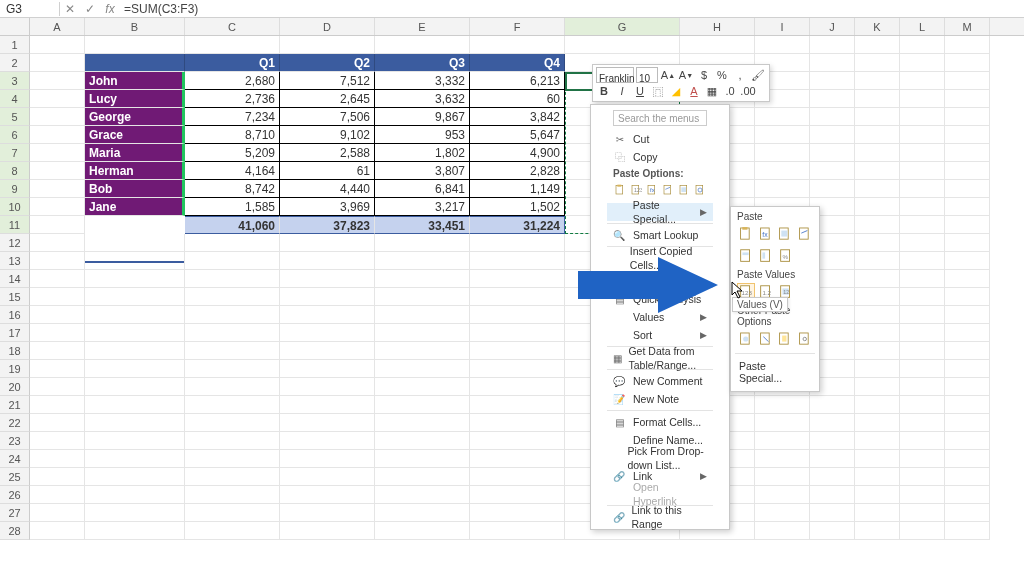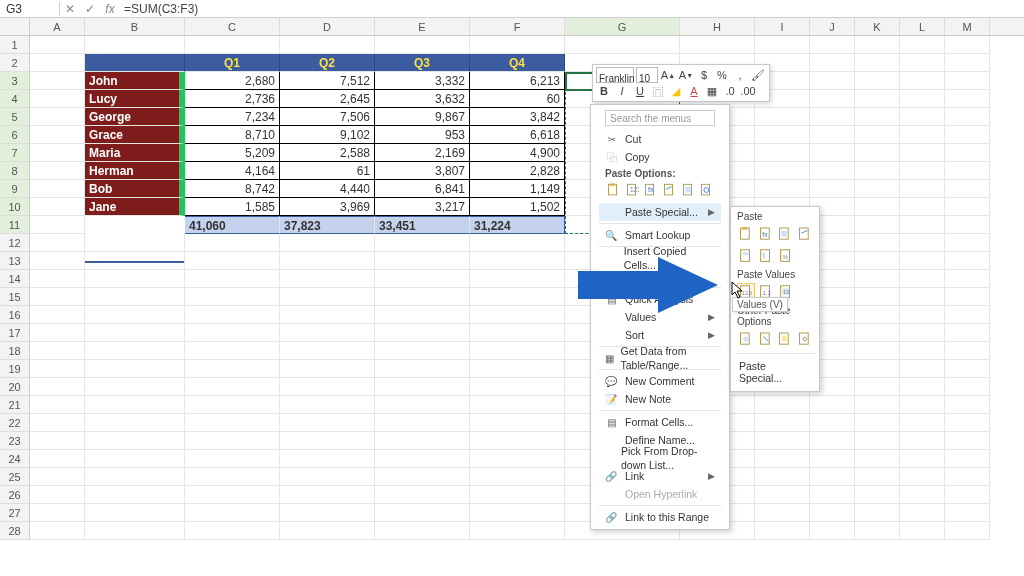--- a/index.html
+++ b/index.html
@@ -95,49 +95,50 @@
   .wH { width: 75px; }
   .wI { width: 55px; }
   .wJ { width: 45px; }
   .wK { width: 45px; }
   .wL { width: 45px; }
   .wM { width: 45px; }
 
   
   .hdr {
     background: #3b5c9f;
-    color: #fde047;
+    color: #ffffff;
     font-weight: bold;
-    text-align: center;
+    text-align: right;
     border-right: 1px solid #2f4a80;
   }
   .rowLabel {
-    background: #7f1d1d;
+    background: #701a75;
     color: #fff;
     font-weight: bold;
-    border-right: 6px solid #22c55e;
+    border-right: 3px solid #22c55e;
   }
   .dataCell {
     background: #fff;
     text-align: right;
     border: 1px solid #000;
     border-top: none;
     border-left: none;
   }
   .totalLabel {
     background: #c5d2ee;
     font-weight: bold;
     color: #000;
     border: 1px solid #3b5c9f;
     border-right: none;
     margin-top: 45px;
   }
   .totalCell {
     background: #c5d2ee;
     font-weight: bold;
+    text-align: right;
     border-top: 1px solid #3b5c9f;
     border-bottom: 1px solid #3b5c9f;
   }
   
   .marching {
     position: absolute;
     border: 1.5px dashed #107c41;
     pointer-events: none;
   }
   .active-cell-border {
@@ -179,21 +180,21 @@
   .mt-ico.red-a { color: #c0504d; text-decoration: underline; text-decoration-color: #c0504d; }
   .mt-ico.fill { color: #ffc000; }
 
   
   .context-menu {
     position: absolute;
     width: 140px;
     background: #fff;
     border: 1px solid #c8c8c8;
     box-shadow: 2px 2px 6px rgba(0,0,0,0.2);
-    padding: 3px 8px;
+    padding: 3px 16px;
     font-size: 11px;
   }
   .cm-search {
     margin: 2px 6px 4px;
     border: 1px solid #ccc;
     padding: 1px 4px;
     color: #999;
     font-size: 10px;
     height: 16px;
     line-height: 14px;
@@ -399,36 +400,36 @@
       <div class="cell wL"></div>
       <div class="cell wM"></div>
   </div>
   <div class="row">
       <div class="rh active-rowh">6</div>
       <div class="cell wA"></div>
     <div class="cell wB rowLabel">Grace</div>
     <div class="cell wC dataCell">8,710</div>
     <div class="cell wD dataCell">9,102</div>
     <div class="cell wE dataCell">953</div>
-    <div class="cell wF dataCell">6,618</div>
+    <div class="cell wF dataCell">5,647</div>
     <div class="cell wG"></div>
       <div class="cell wH"></div>
       <div class="cell wI"></div>
       <div class="cell wJ"></div>
       <div class="cell wK"></div>
       <div class="cell wL"></div>
       <div class="cell wM"></div>
   </div>
   <div class="row">
       <div class="rh active-rowh">7</div>
       <div class="cell wA"></div>
     <div class="cell wB rowLabel">Maria</div>
     <div class="cell wC dataCell">5,209</div>
     <div class="cell wD dataCell">2,588</div>
-    <div class="cell wE dataCell">2,169</div>
+    <div class="cell wE dataCell">1,802</div>
     <div class="cell wF dataCell">4,900</div>
     <div class="cell wG"></div>
       <div class="cell wH"></div>
       <div class="cell wI"></div>
       <div class="cell wJ"></div>
       <div class="cell wK"></div>
       <div class="cell wL"></div>
       <div class="cell wM"></div>
   </div>
   <div class="row">

